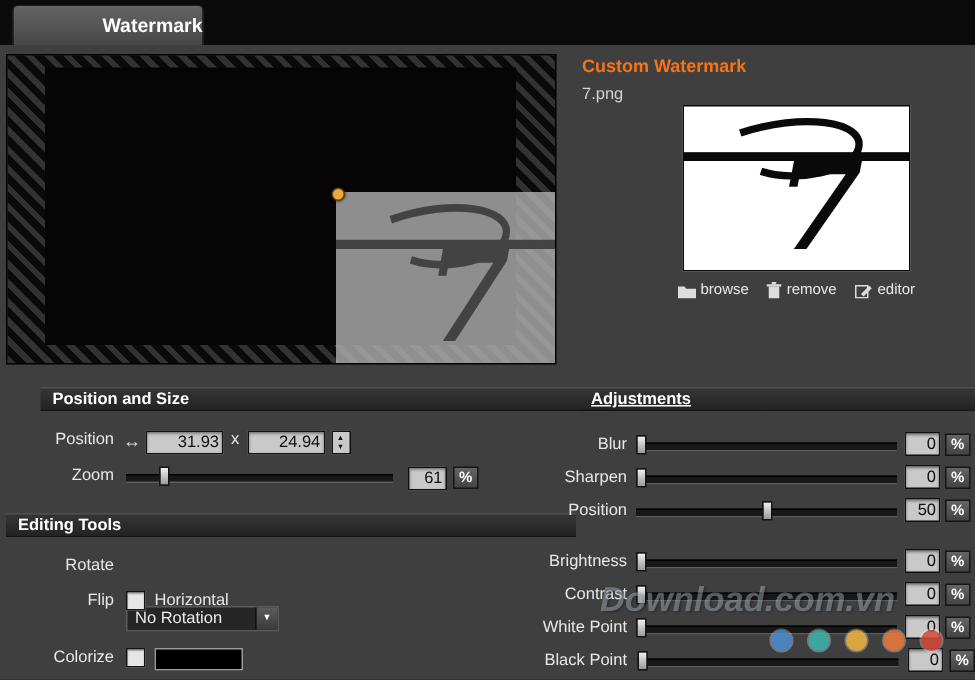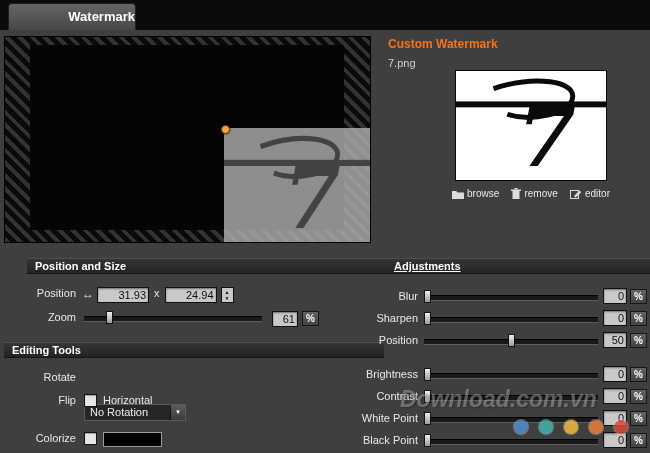--- a/index.html
+++ b/index.html
@@ -248,21 +248,21 @@
   <div class="adj-row" style="top:410px;">
     <span class="adj-lbl">White Point</span>
     <div class="track adj-track">
       <div class="groove"></div>
       <div class="handle" style="left: calc(0% + 0px);"></div>
     </div>
     <input class="num adj-val" value="0" style="">
     <span class="pct adj-pct">%</span>
   </div>
 
-  <div class="adj-row" style="top:432px;">
+  <div class="adj-row" style="top:432px;justify-content:space-between;">
     <span class="adj-lbl">Black Point</span>
     <div class="track adj-track">
       <div class="groove"></div>
       <div class="handle" style="left: calc(0% + 0px);"></div>
     </div>
     <input class="num adj-val" value="0" style="">
     <span class="pct adj-pct">%</span>
   </div>
 
   <div class="dl-wm">Download.com.vn</div>

